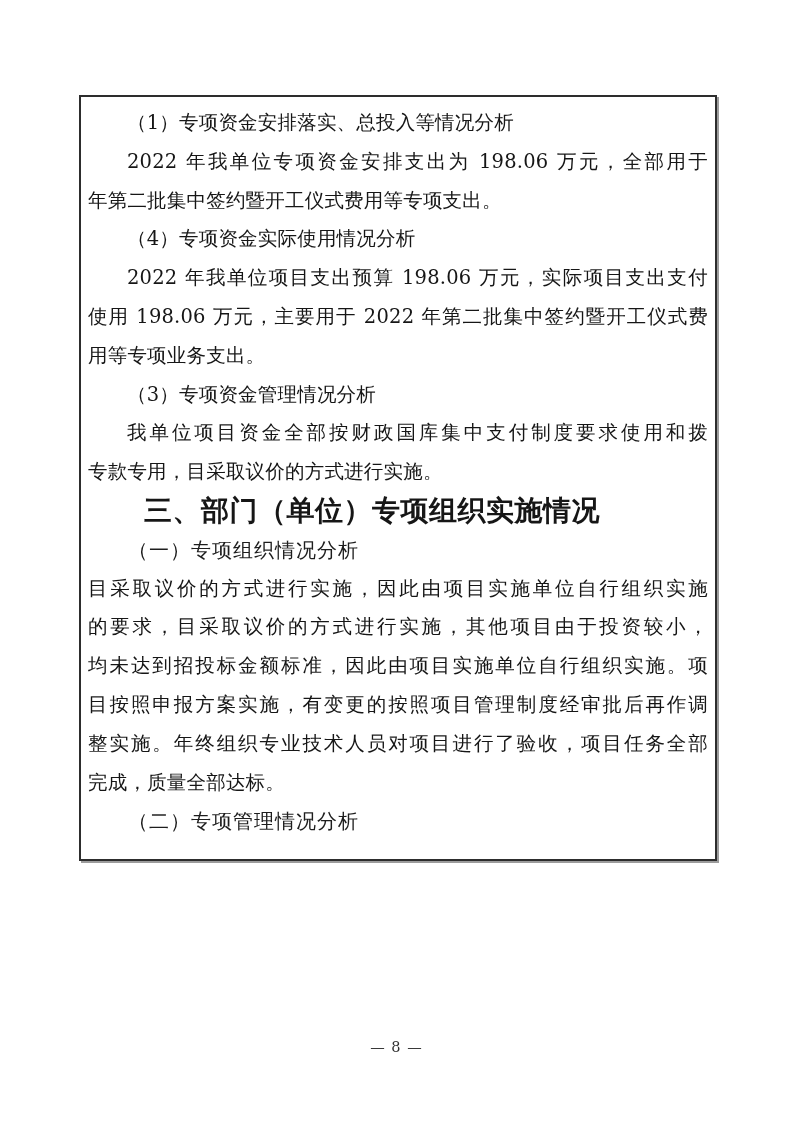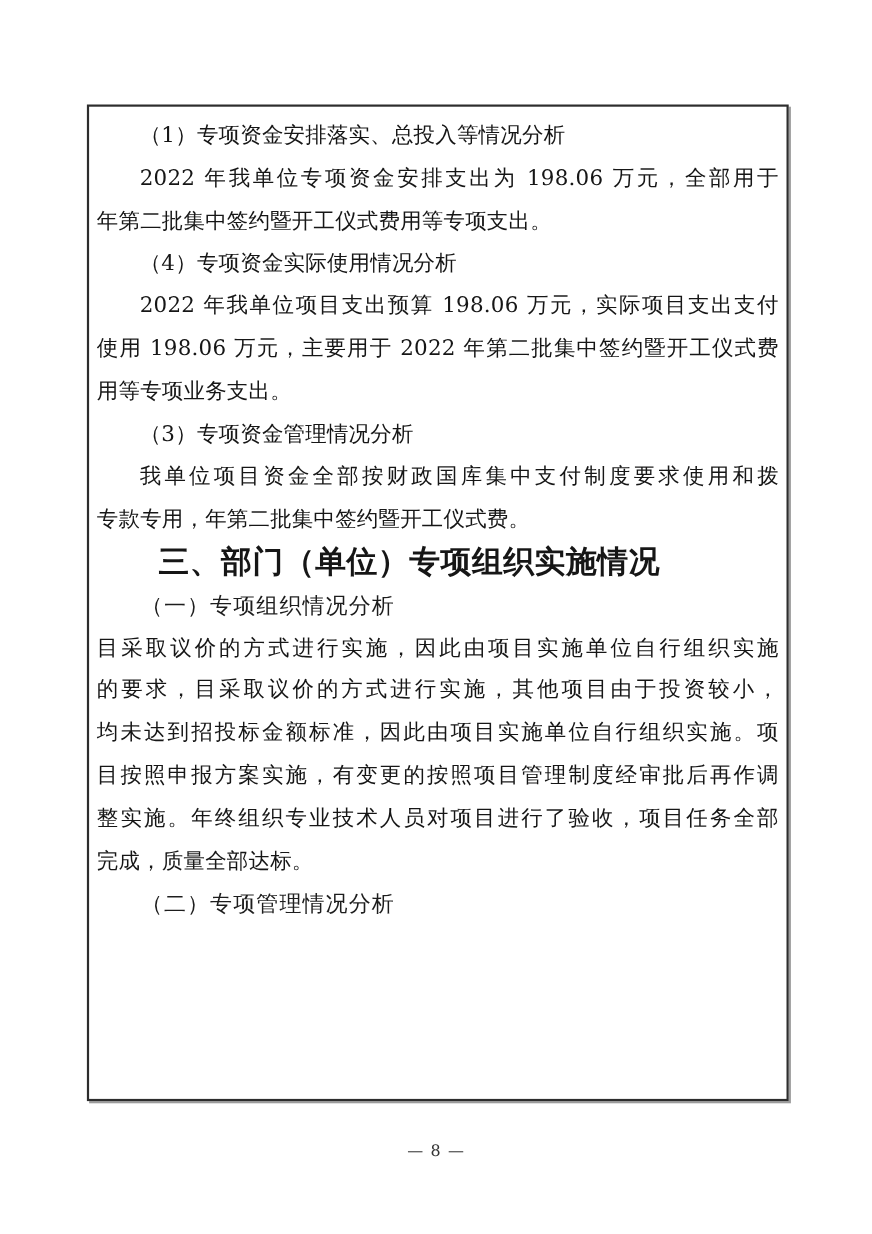--- a/index.html
+++ b/index.html
@@ -11,21 +11,21 @@
     background: #ffffff;
     overflow: hidden;
     font-family: "DejaVu Serif", serif;
     color: #161616;
   }
   .frame {
     position: absolute;
     left: 79px;
     top: 95px;
     width: 638px;
-    height: 906px;
+    height: 766px;
     border: 2px solid #2d2d2d;
     box-shadow: 2px 2px 0 #9c9c9c;
     background: #ffffff;
     padding: 7px 7px 0 7px;
   }
   .doc-line {
     height: 38.8px;
     line-height: 38.8px;
     font-size: 19.5px;
     letter-spacing: 0.2px;
@@ -73,21 +73,21 @@
   <div class="frame">
     <div class="doc-line indent">（1）专项资金安排落实、总投入等情况分析</div>
     <div class="doc-line indent jfull">2022 年我单位专项资金安排支出为 198.06 万元，全部用于 2022</div>
     <div class="doc-line">年第二批集中签约暨开工仪式费用等专项支出。</div>
     <div class="doc-line indent">（4）专项资金实际使用情况分析</div>
     <div class="doc-line indent jfull">2022 年我单位项目支出预算 198.06 万元，实际项目支出支付</div>
     <div class="doc-line jfull">使用 198.06 万元，主要用于 2022 年第二批集中签约暨开工仪式费</div>
     <div class="doc-line">用等专项业务支出。</div>
     <div class="doc-line indent">（3）专项资金管理情况分析</div>
     <div class="doc-line indent jfull">我单位项目资金全部按财政国库集中支付制度要求使用和拨</div>
-    <div class="doc-line">专款专用，年第二批集中签约暨开工仪式费。</div>
+    <div class="doc-line">专款专用，目采取议价的方式进行实施。</div>
     <div class="doc-line indent h-bold">三、部门（单位）专项组织实施情况</div>
     <div class="doc-line indent sub">（一）专项组织情况分析</div>
     <div class="doc-line jfull">目采取议价的方式进行实施，因此由项目实施单位自行组织实施</div>
     <div class="doc-line jfull">的要求，目采取议价的方式进行实施，其他项目由于投资较小，</div>
     <div class="doc-line jfull">均未达到招投标金额标准，因此由项目实施单位自行组织实施。项</div>
     <div class="doc-line jfull">目按照申报方案实施，有变更的按照项目管理制度经审批后再作调</div>
     <div class="doc-line jfull">整实施。年终组织专业技术人员对项目进行了验收，项目任务全部</div>
     <div class="doc-line">完成，质量全部达标。</div>
     <div class="doc-line indent sub">（二）专项管理情况分析</div>
   </div>

